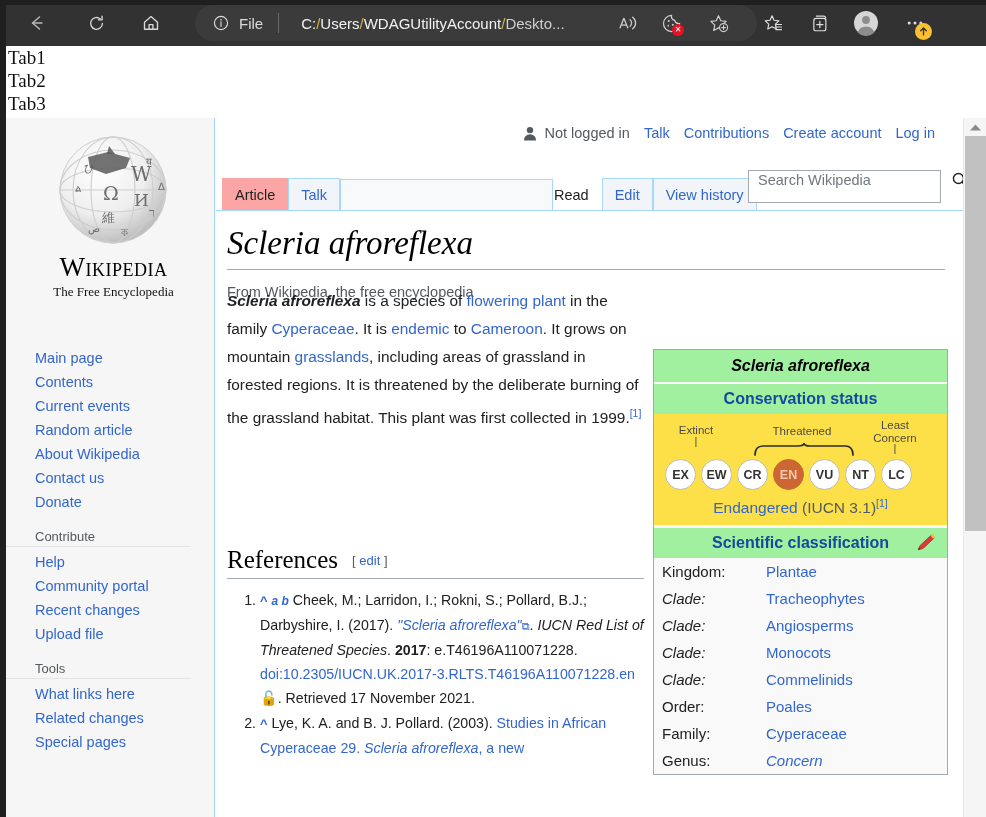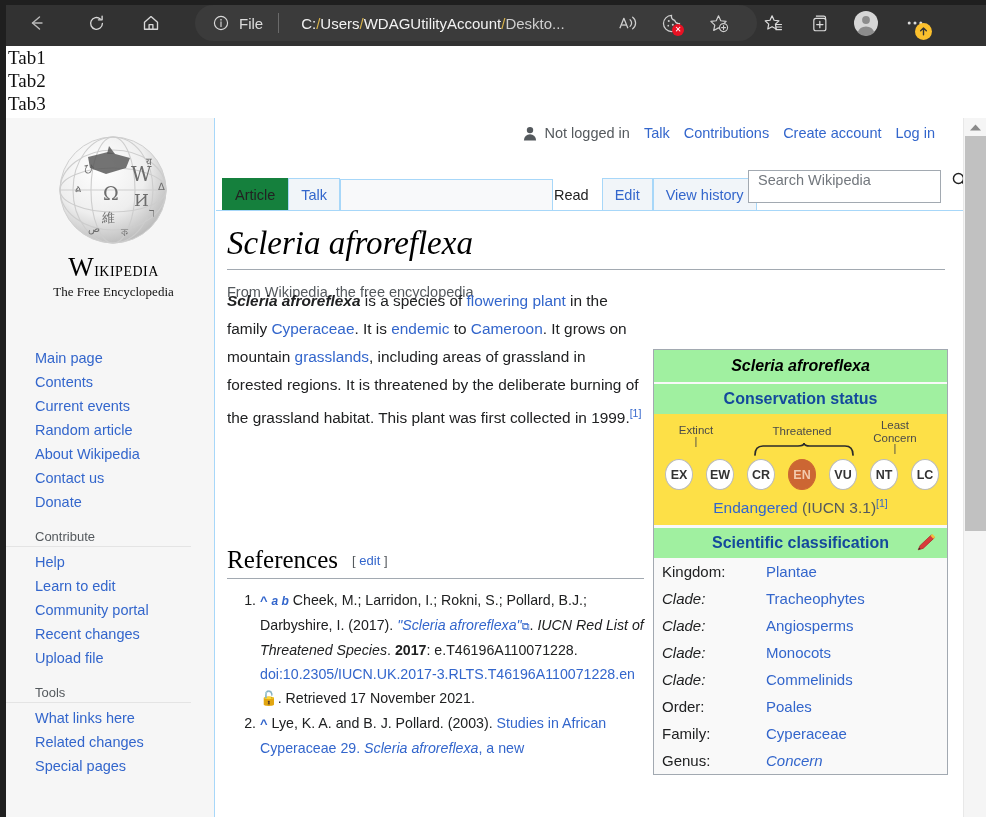--- a/index.html
+++ b/index.html
@@ -110,21 +110,21 @@
   }
   #wiki-logo-wrap {
     position:absolute; left:30px; top:12px; width:155px; text-align:center;
   }
   #globe-svg { display:block; margin:0 auto; }
   #wordmark {
     font-family:"Liberation Serif", serif;
     font-size:27px; color:#000; letter-spacing:0.5px; margin-top:2px;
     line-height:1.0;
   }
-  #wordmark .sm { font-size:14px;text-align:right; }
+  #wordmark .sm { font-size:18px;text-align:right; }
   #tagline {
     font-family:"Liberation Serif", serif;
     font-size:13px; color:#111; margin-top:3px;
   }
   #sidebar-nav { position:absolute; left:0; top:228px; width:209px; }
   .nav-group { margin-bottom:12px; }
   .nav-heading {
     font-size:13px; color:#54595d; padding:3px 0 2px 29px;
     border-bottom:1px solid #e4e4e4; margin-bottom:3px; margin-right:24px;
   }
@@ -154,21 +154,21 @@
   #ns-tabs { position:absolute; left:6px; bottom:0; display:flex; align-items:flex-end; }
   #view-tabs { position:absolute; left:325px; bottom:0; display:flex; align-items:flex-end; }
   .wtab {
     font-size:14.5px; padding:8px 12px 7px 12px;
     border:1px solid transparent; border-bottom:none; cursor:pointer;
     line-height:16px;
   }
   .wtab.inactive {
     background:#f1f5f9; border-color:#a7d7f9; color:#3366cc;
   }
-  .wtab.active { background:#15803d; color:#222; }
+  .wtab.active { background:#fca5a5; color:#222; }
   .wtab.plain { color:#222; }
   #ns-filler {
     width:213px; height:31px; background:#f8f9fa;
     border:1px solid #a7d7f9; border-bottom:none;
   }
   #search-box {
     position:absolute; right:22px; top:52px;
     width:193px; height:33px;
     border:1px solid #a2a9b1; background:#fff;
     display:flex; align-items:flex-start;
@@ -237,21 +237,21 @@
   #status-labels { position:relative; height:34px; }
   .slabel {
     position:absolute; font-size:11.5px; color:#4a4a4a; text-align:center;
     line-height:12.5px;
   }
   #lbl-extinct { left:4px; top:0; width:60px; }
   #lbl-threatened { left:88px; top:1px; width:104px; }
   #lbl-least { left:198px; top:-5px; width:70px; }
   .tick { display:block; font-size:11px; line-height:9px; color:#4a4a4a; }
   #brace-svg { position:absolute; left:92px; top:19px; }
-  #status-circles { display:flex; gap:13px; margin-top:1px; padding-left:3px; }
+  #status-circles { display:flex; gap:5px; margin-top:1px; padding-left:3px; }
   .scircle {
     width:31px; height:31px; border-radius:50%;
     border:1.5px solid #bbb; background:#fff;
     display:flex; align-items:center; justify-content:center;
     font-size:12.5px; font-weight:700; color:#333; cursor:pointer;
   }
   .scircle.sel { background:#cc6633; border-color:#cc6633; color:#f3c9ac; }
   #status-caption {
     text-align:center; margin-top:7px; font-size:15.5px; color:#3366cc; cursor:pointer;
   }
@@ -432,21 +432,20 @@
         <a class="nav-link">Contents</a>
         <a class="nav-link">Current events</a>
         <a class="nav-link">Random article</a>
         <a class="nav-link">About Wikipedia</a>
         <a class="nav-link">Contact us</a>
         <a class="nav-link">Donate</a>
       </div>
       <div class="nav-group">
         <div class="nav-heading">Contribute</div>
         <a class="nav-link">Help</a>
-        <a class="nav-link">Learn to edit</a>
         <a class="nav-link">Community portal</a>
         <a class="nav-link">Recent changes</a>
         <a class="nav-link">Upload file</a>
       </div>
       <div class="nav-group">
         <div class="nav-heading">Tools</div>
         <a class="nav-link">What links here</a>
         <a class="nav-link">Related changes</a>
         <a class="nav-link">Special pages</a>
       </div>

